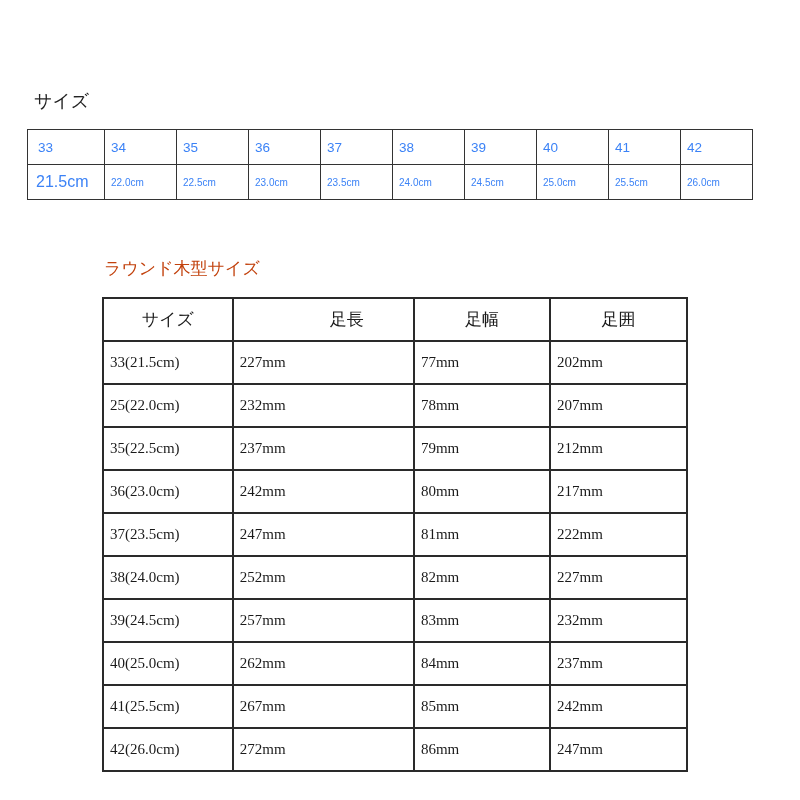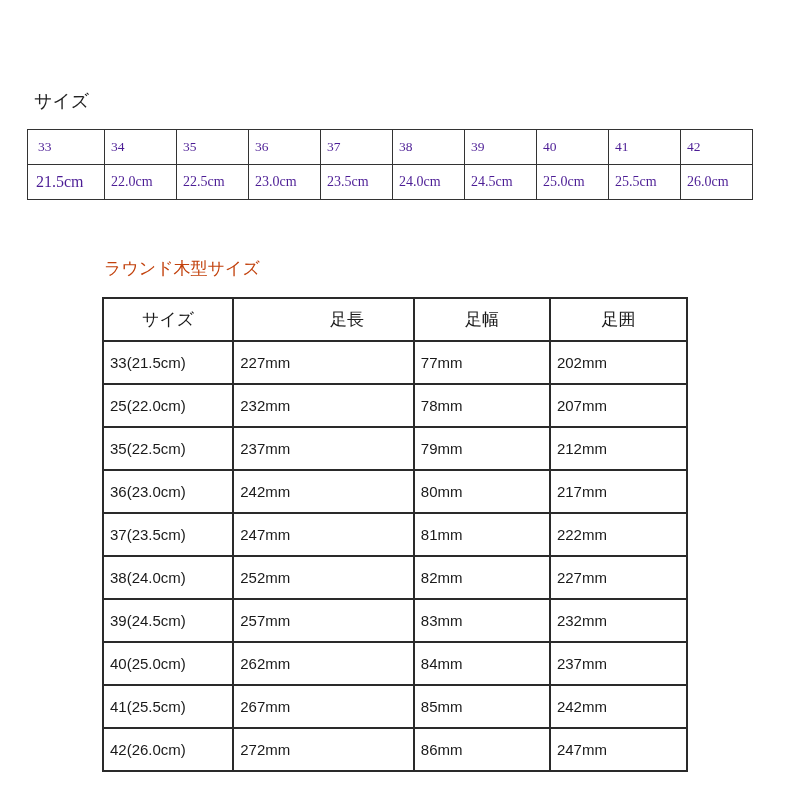--- a/index.html
+++ b/index.html
@@ -1,26 +1,26 @@
 <!DOCTYPE html>
 <html><head>
 <meta charset="utf-8">
 <style>
   html, body { margin:0; padding:0; background:#ffffff; }
   body { width:800px; height:800px; position:relative; overflow:hidden; font-family:"DejaVu Sans","Liberation Sans",sans-serif; color:#222; }
   .title1 { position:absolute; left:34px; top:89px; font-size:18px; color:#222; }
   .title2 { position:absolute; left:104px; top:257px; font-size:17px; color:#c2410c; }
   table { border-collapse:collapse; position:absolute; }
   #t1 { left:27px; top:129px; width:726px; }
-  #t1 td { border:1.5px solid #333; height:34px; padding:0 0 0 6px; font-size:13.5px; font-family:Liberation Serif, serif; color:#4c1d95; }
+  #t1 td { border:1.5px solid #333; height:34px; padding:0 0 0 6px; font-size:13.5px; font-family:Liberation Sans, sans-serif; color:#3b82f6; }
   #t1 td.c0 { width:66px; padding-left:10px; }
-  #t1 tr.r2 td { font-size:14px; }
+  #t1 tr.r2 td { font-size:10px; }
   #t1 tr.r2 td.c0 { font-size:16px; padding-left:8px; }
   #t2 { left:102px; top:297px; width:586px; }
-  #t2 th, #t2 td { border:2px solid #2a2a2a; font-family:Liberation Sans, sans-serif; color:#1a1a1a; }
+  #t2 th, #t2 td { border:2px solid #2a2a2a; font-family:Liberation Serif, serif; color:#1a1a1a; }
   #t2 th { height:39px; font-weight:normal; font-size:17px; text-align:center; font-family:"DejaVu Sans",sans-serif; }
   #t2 td { height:39px; font-size:15px; padding-left:6px; text-align:left; }
   #t2 .w0 { width:132px; }
   #t2 .w1 { width:144px;padding-left:48px; }
   #t2 .w2 { width:143px; }
   #t2 .w3 { width:143px;margin-top:24px; }
 </style>
 </head>
 <body>
 

